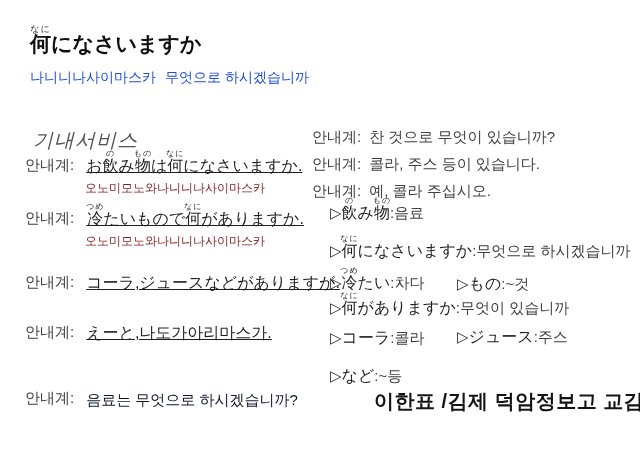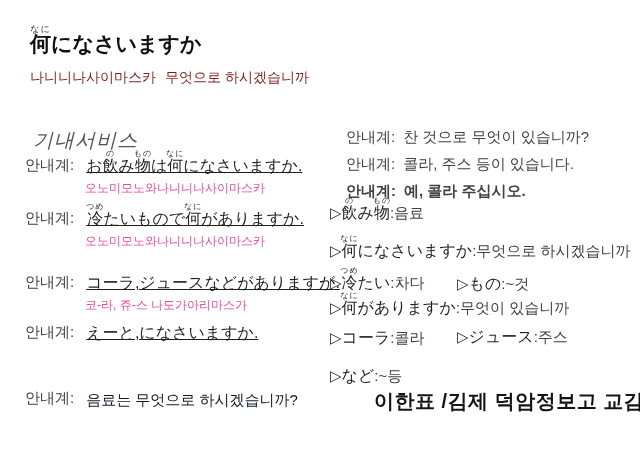--- a/index.html
+++ b/index.html
@@ -9,41 +9,41 @@
   }
   ruby { ruby-position:over; }
   rt { font-size:8px; font-weight:normal; color:#2a2a2a; letter-spacing:1px; }
 
   
   .title-jp {
     position:absolute; left:30px; top:24px; font-size:21px; font-weight:bold;
     color:#101010; line-height:1.1; white-space:nowrap;
   }
   .title-jp rt { font-size:9px; }
-  .subtitle { position:absolute; left:30px; top:69px; width:580px; font-size:14px; color:#7f1d1d; }
+  .subtitle { position:absolute; left:30px; top:69px; width:580px; font-size:14px; color:#1d4ed8; }
   .subtitle .translation { position:absolute; left:135px; top:0; }
 
   
   .section-title {
     position:absolute; left:33px; top:127px; font-size:20px;
     font-style:italic; color:#555; font-family:"Liberation Serif","DejaVu Serif",serif;
     letter-spacing:1px;
   }
   .dlg-entry { position:absolute; left:25px; white-space:nowrap; }
   .dlg-line { display:flex; align-items:flex-end; gap:12px; }
   .speaker { font-size:15px; color:#404040; flex:0 0 auto; }
   .jp-text { font-size:16px; color:#1f1f1f; line-height:1.05;text-decoration:underline; }
   .ko-text { font-size:15px; color:#0f172a; line-height:1.1; }
-  .translit { font-size:12px; color:#ec4899; margin:5px 0 0 60px; }
+  .translit { font-size:12px; color:#7f1d1d; margin:5px 0 0 60px; }
   .e0 { top:149px; } .e1 { top:202px; } .e2 { top:273px; } .e3 { top:323px; } .e4 { top:389px; }
 
   
-  .r-dlg { position:absolute; left:346px; white-space:nowrap; font-size:15px; color:#404040; }
+  .r-dlg { position:absolute; left:312px; white-space:nowrap; font-size:15px; color:#404040; }
   .r-dlg .speaker { margin-right:8px; }
-  .r0 { top:128px; } .r1 { top:155px; } .r2 { top:182px;font-weight:bold; }
+  .r0 { top:128px; } .r1 { top:155px; } .r2 { top:182px; }
 
   .vocab-row { position:absolute; left:330px; white-space:nowrap; }
   .v0 { top:196px; } .v1 { top:234px; } .v2 { top:266px; } .v3 { top:291px; } .v4 { top:329px; } .v5 { top:367px; }
   .vocab-item { font-size:16px; color:#1f1f1f; line-height:1.05; }
   .vocab-item .marker { font-size:15px; color:#2a2a2a; }
   .vocab-item .meaning, .vocab-item .sep { font-size:15px; color:#404040; }
   .vocab-item.second { position:absolute; left:127px; top:0; }
   .vocab-item.second.drop { top:10px; }
 
   .credit {
@@ -78,26 +78,25 @@
           <span class="speaker">안내계:</span>
           <span class="jp-text"><ruby>冷<rt>つめ</rt></ruby>たいもので<ruby>何<rt>なに</rt></ruby>がありますか.</span>
         </div>
         <div class="translit">오노미모노와나니니나사이마스카</div>
       </div>
       <div class="dlg-entry e2">
         <div class="dlg-line">
           <span class="speaker">안내계:</span>
           <span class="jp-text">コーラ,ジュースなどがありますが.</span>
         </div>
-        <div class="translit">코-라, 쥬-스 나도가아리마스가</div>
       </div>
       <div class="dlg-entry e3">
         <div class="dlg-line">
           <span class="speaker">안내계:</span>
-          <span class="jp-text">えーと,になさいますか.</span>
+          <span class="jp-text">えーと,나도가아리마스가.</span>
         </div>
       </div>
       <div class="dlg-entry e4">
         <div class="dlg-line">
           <span class="speaker">안내계:</span>
           <span class="ko-text">음료는 무엇으로 하시겠습니까?</span>
         </div>
       </div>
     </div>
 

